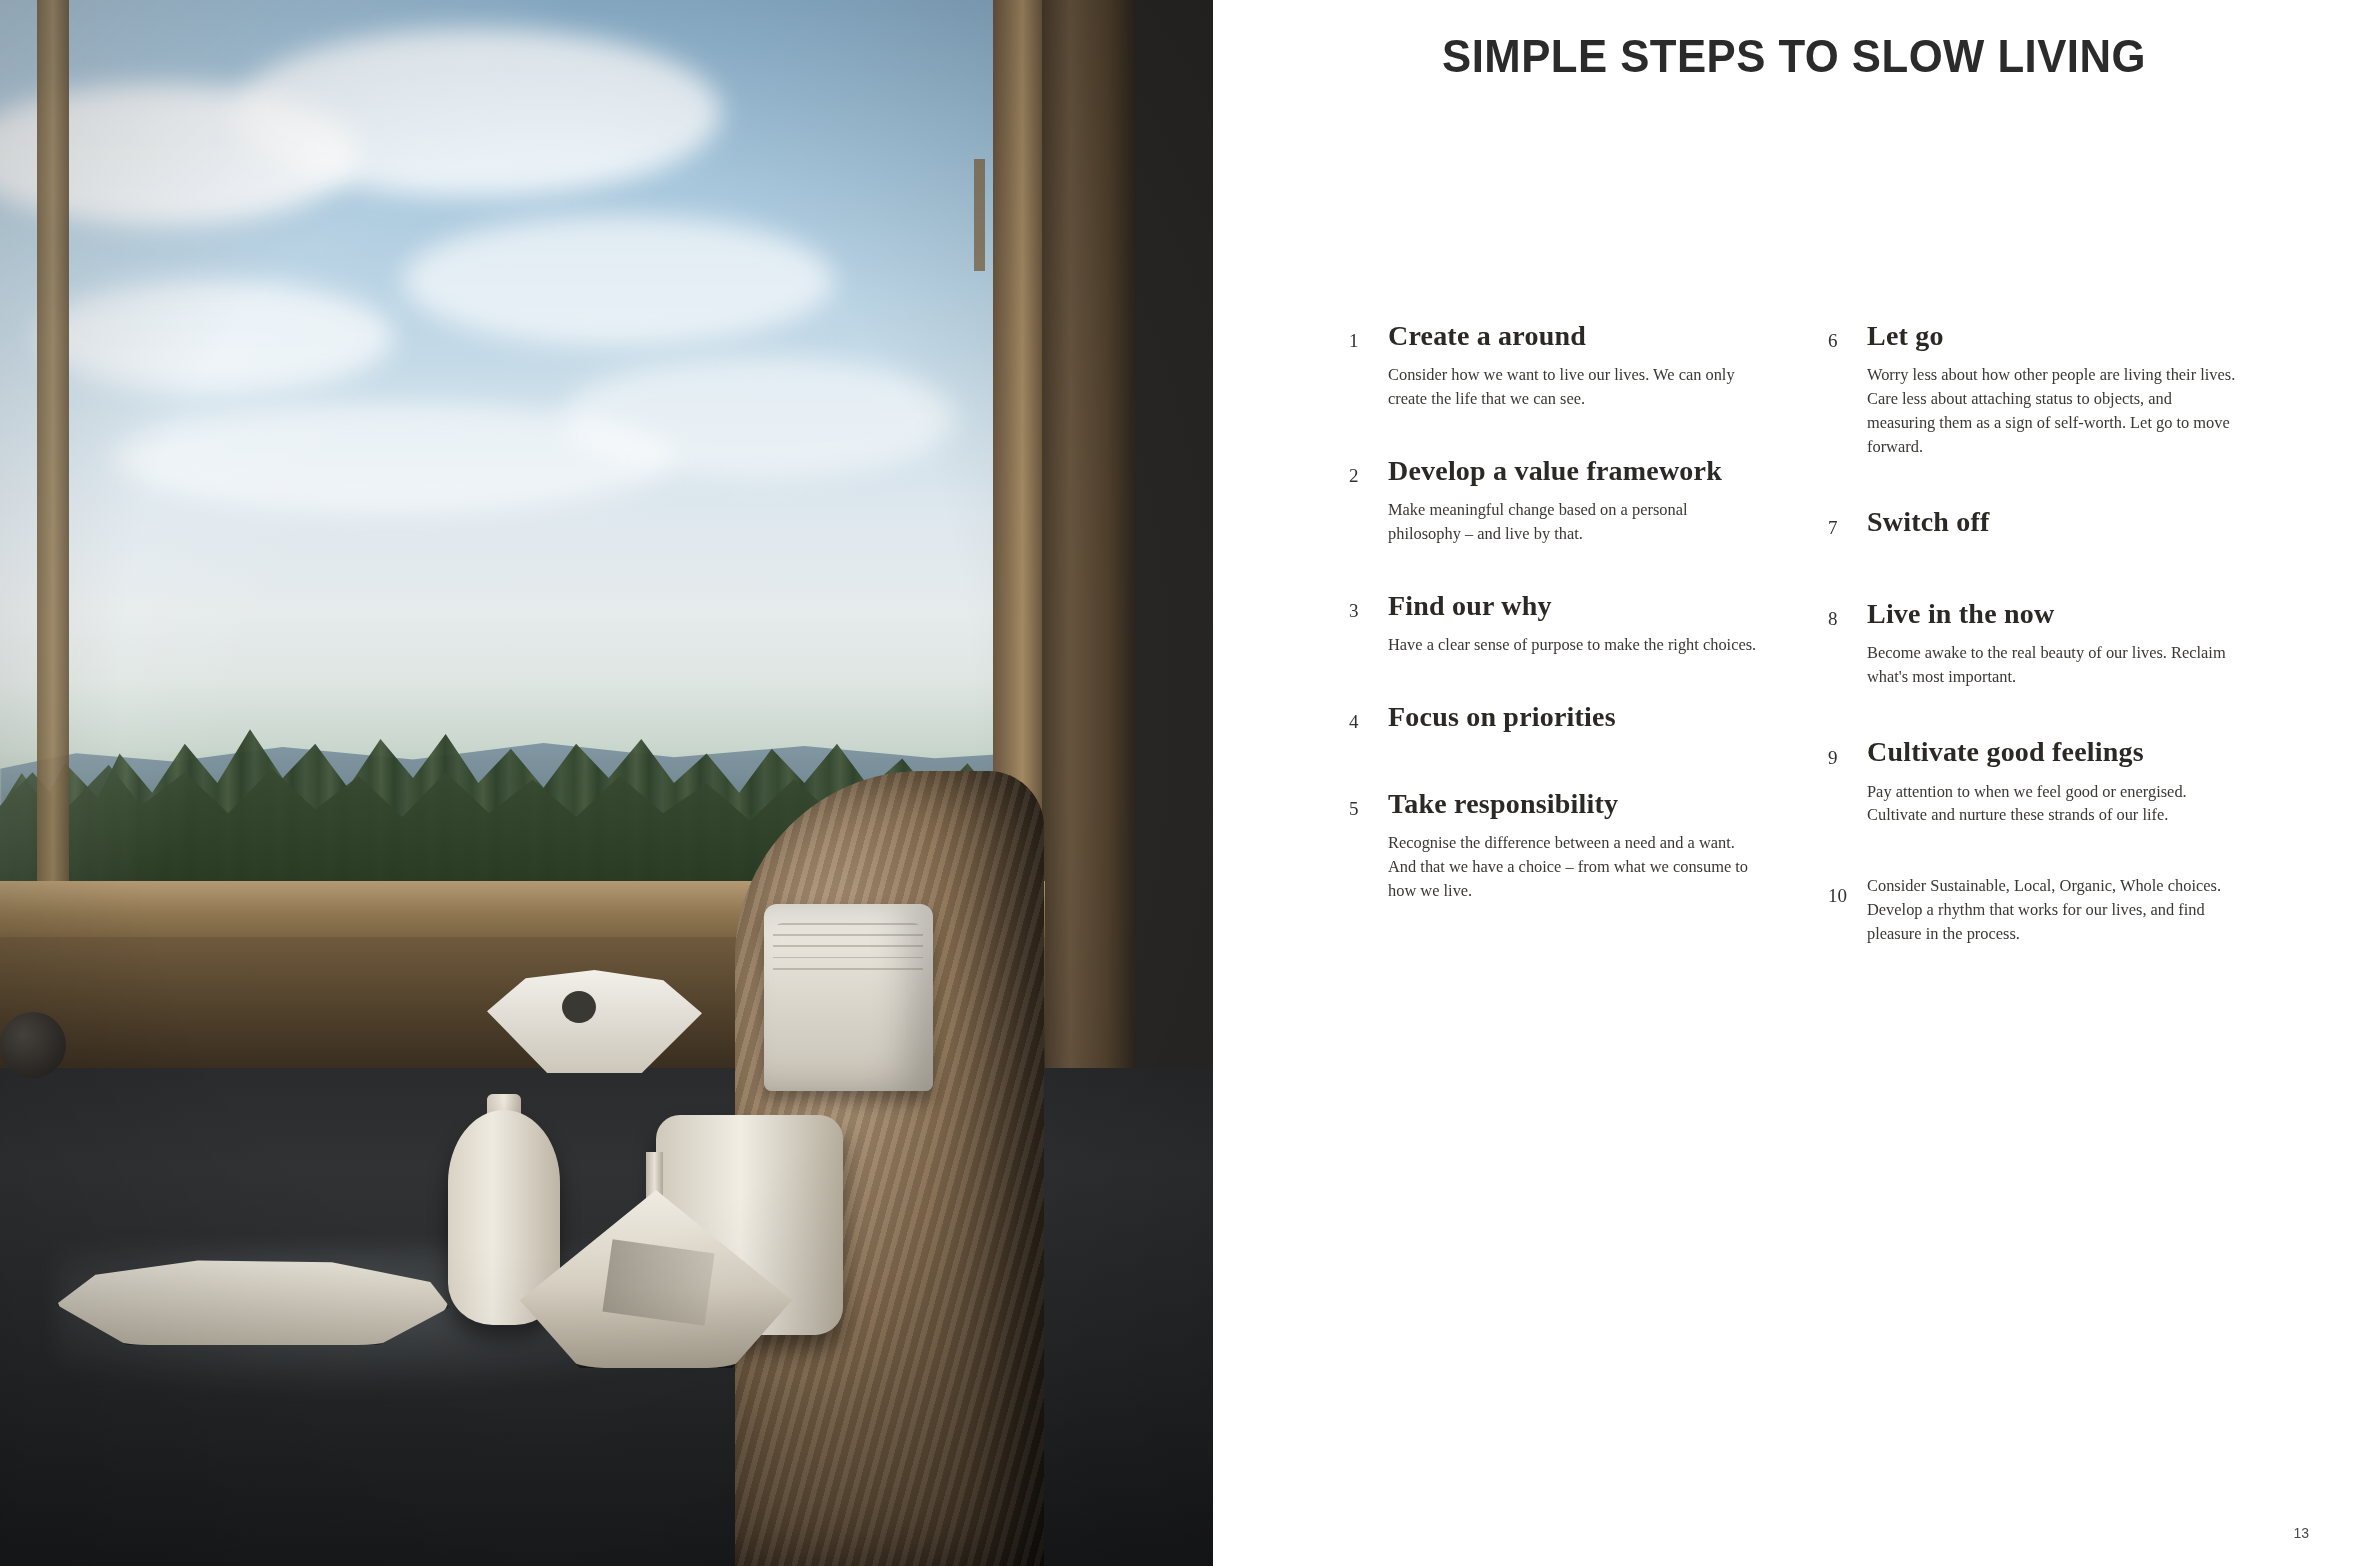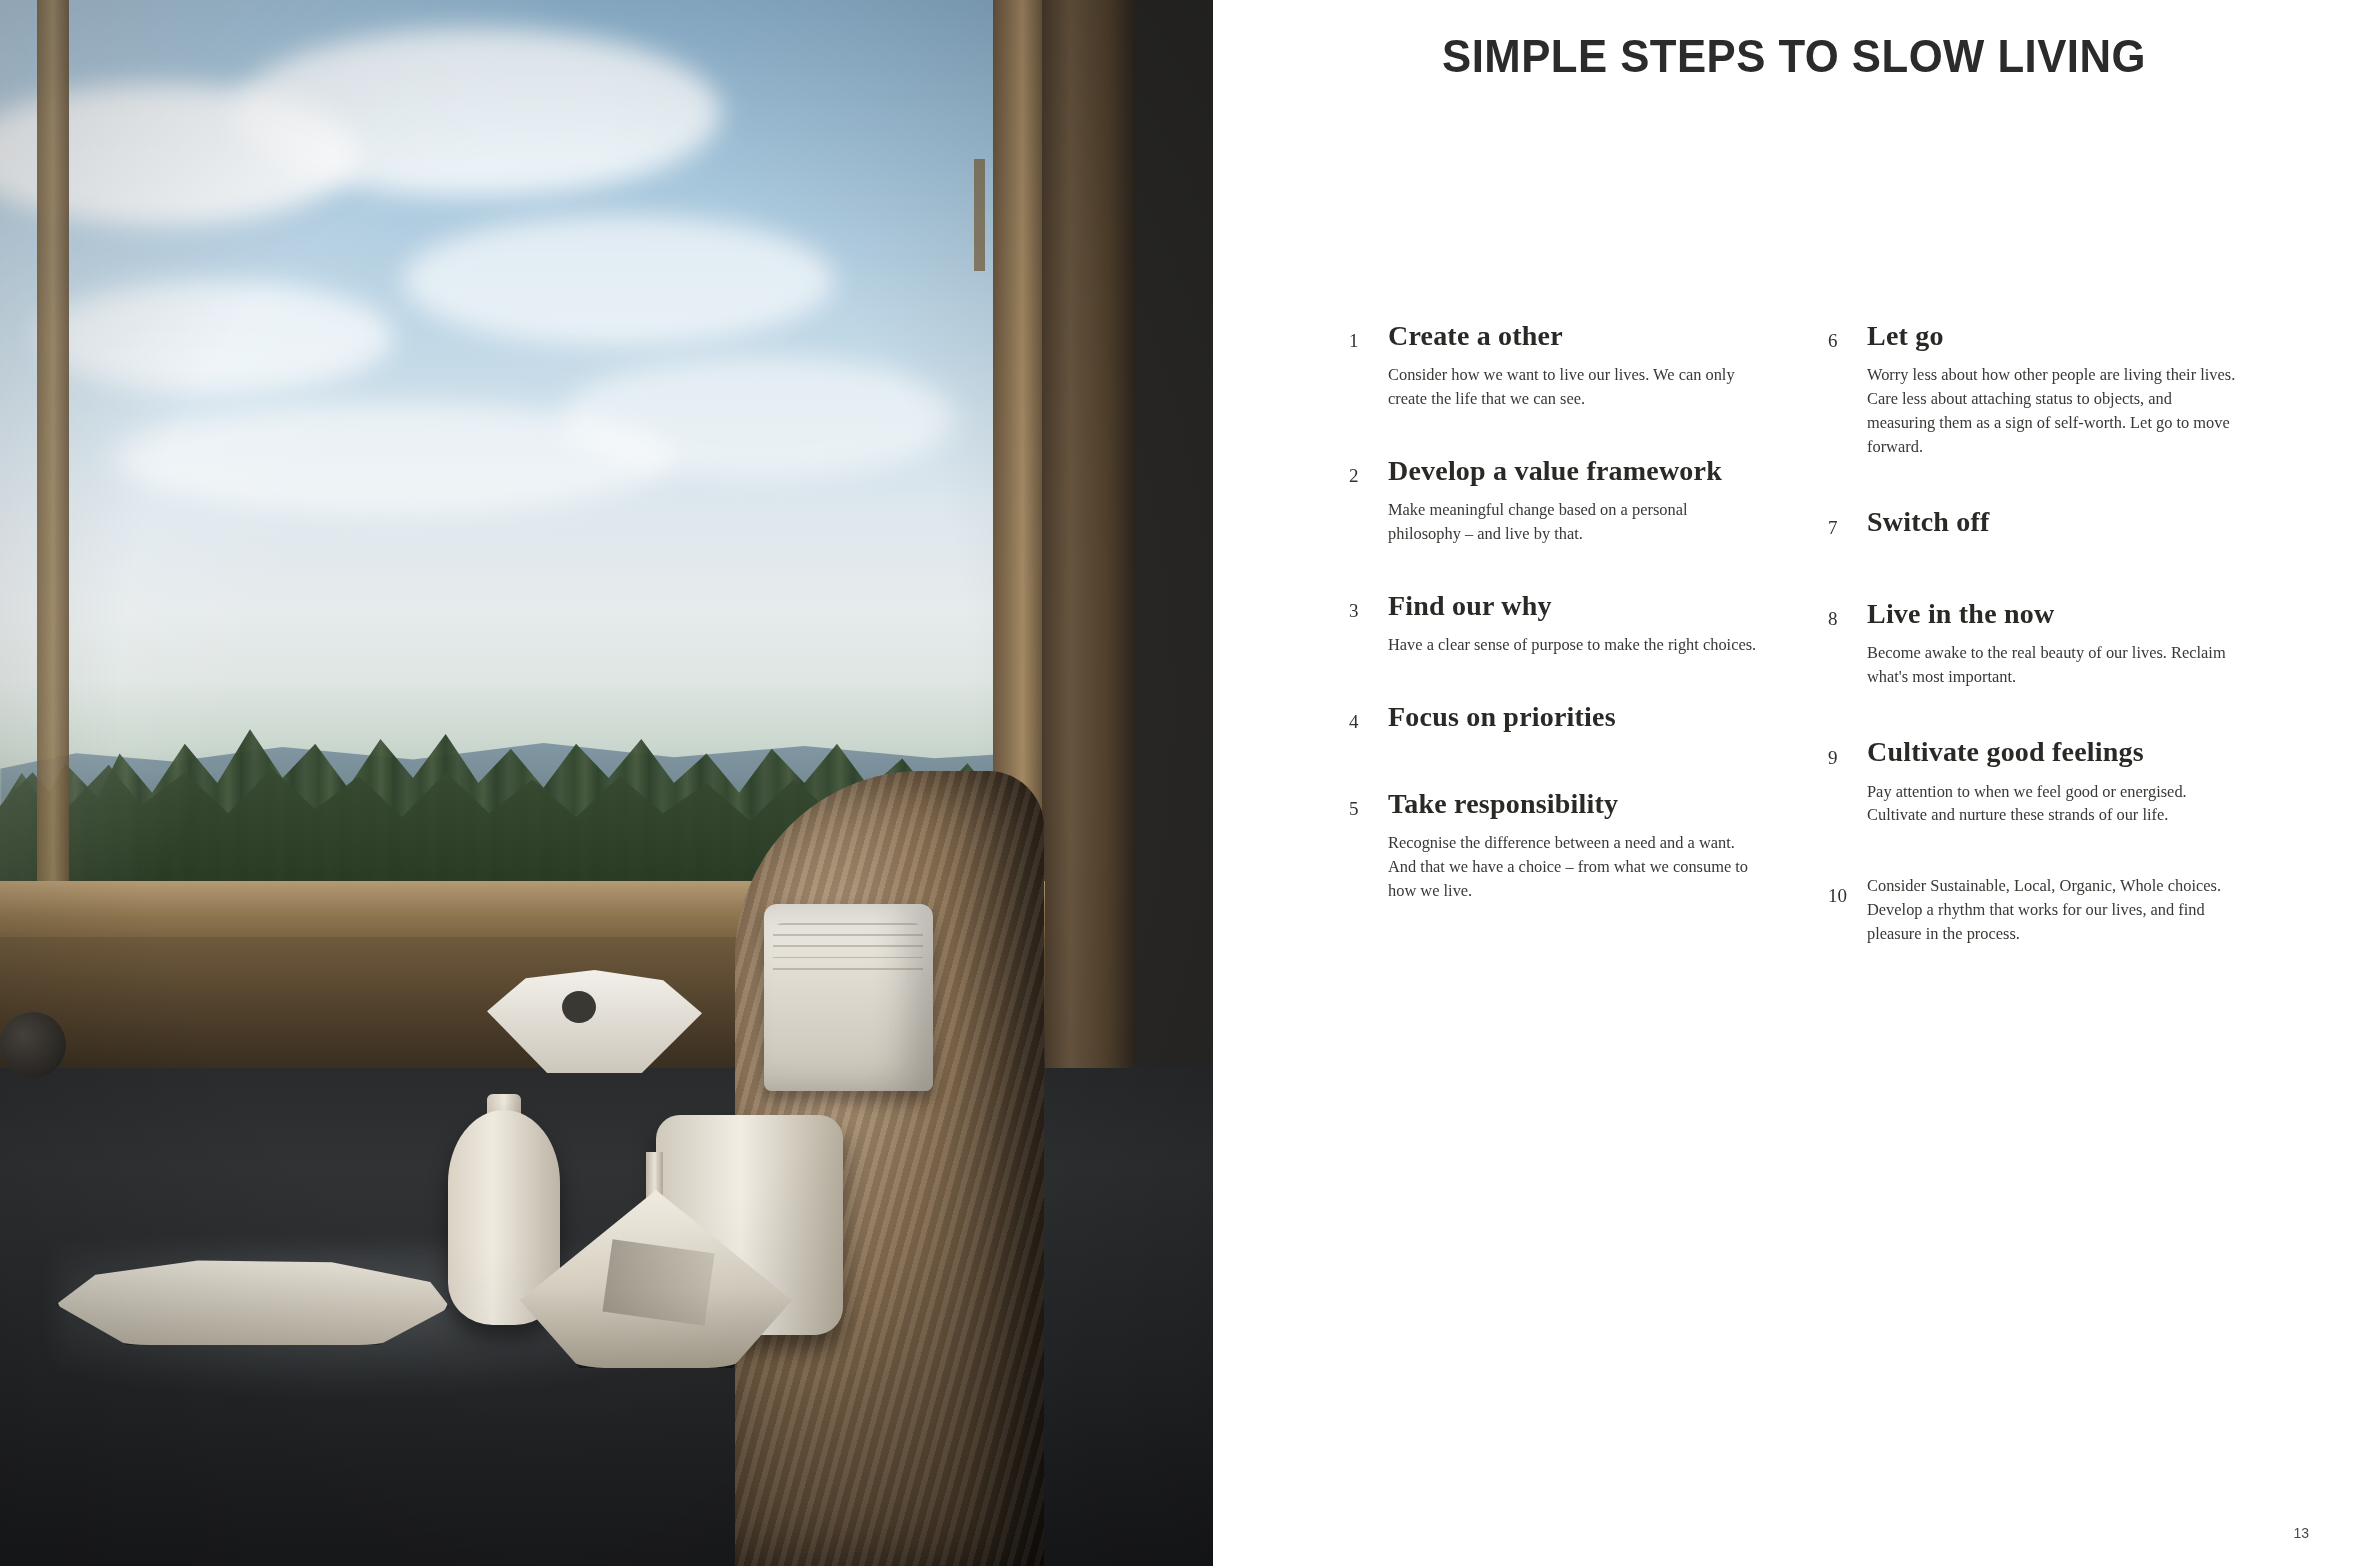--- a/index.html
+++ b/index.html
@@ -362,21 +362,21 @@
 
     <div class="page-title">SIMPLE STEPS TO SLOW LIVING</div>
 
     <div class="columns">
 
       <div class="column col-left">
 
         <div class="step">
           <div class="step-num">1</div>
           <div class="step-body">
-            <h3 class="step-head">Create a other</h3>
+            <h3 class="step-head">Create a around</h3>
             <p class="step-text">Consider how we want to live our lives. We can only create the life that we can see.</p>
           </div>
         </div>
 
         <div class="step">
           <div class="step-num">2</div>
           <div class="step-body">
             <h3 class="step-head">Develop a value framework</h3>
             <p class="step-text">Make meaningful change based on a personal philosophy – and live by that.</p>
           </div>

